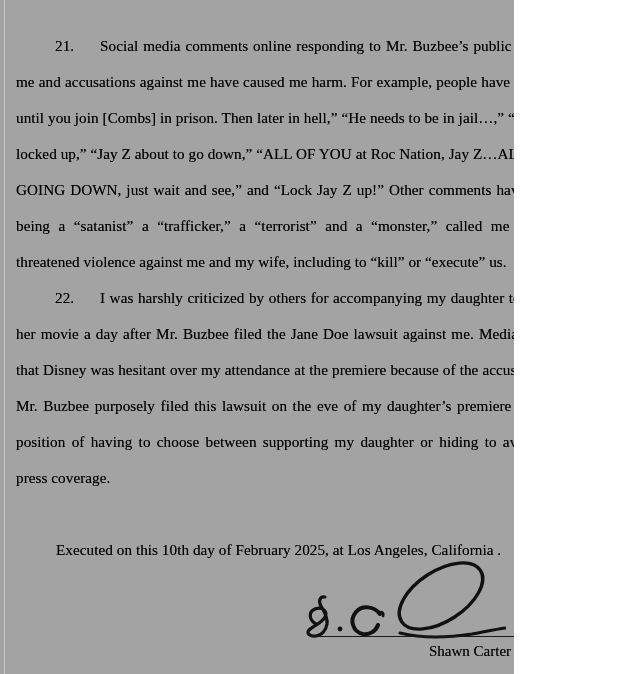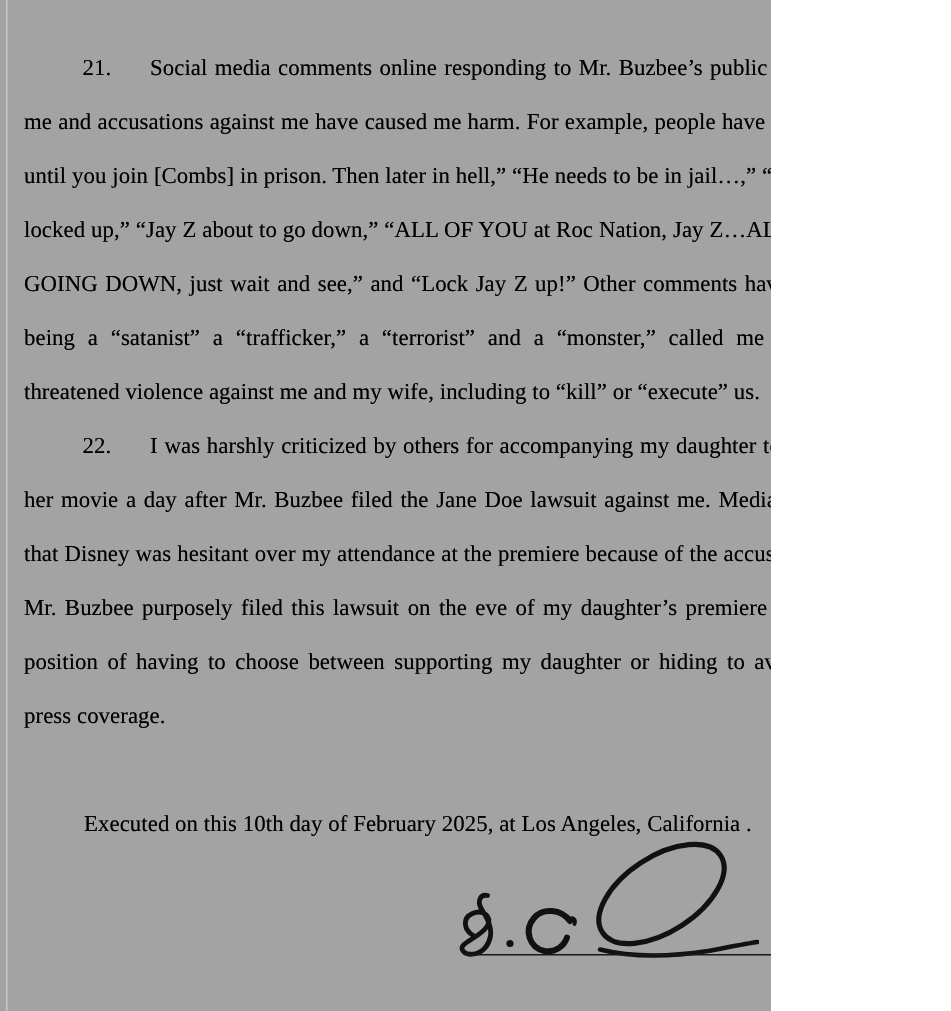--- a/index.html
+++ b/index.html
@@ -141,15 +141,16 @@
 
         <path d="M83 55 C86 53 88 55 87 58" stroke-width="2.6"></path>
 
         <ellipse cx="145" cy="38" rx="47" ry="25" transform="rotate(-33 145 38)" stroke-width="3.4"></ellipse>
 
         <path d="M104 75 C124 80 150 80 176 76 C192 73 202 71 209 70" stroke-width="3"></path>
       </g>
     </svg>
 
     <div id="sig-rule"></div>
+    <div id="sig-name">Shawn Carter</div>
   </div>
 
 </div>
 
 </body></html>

